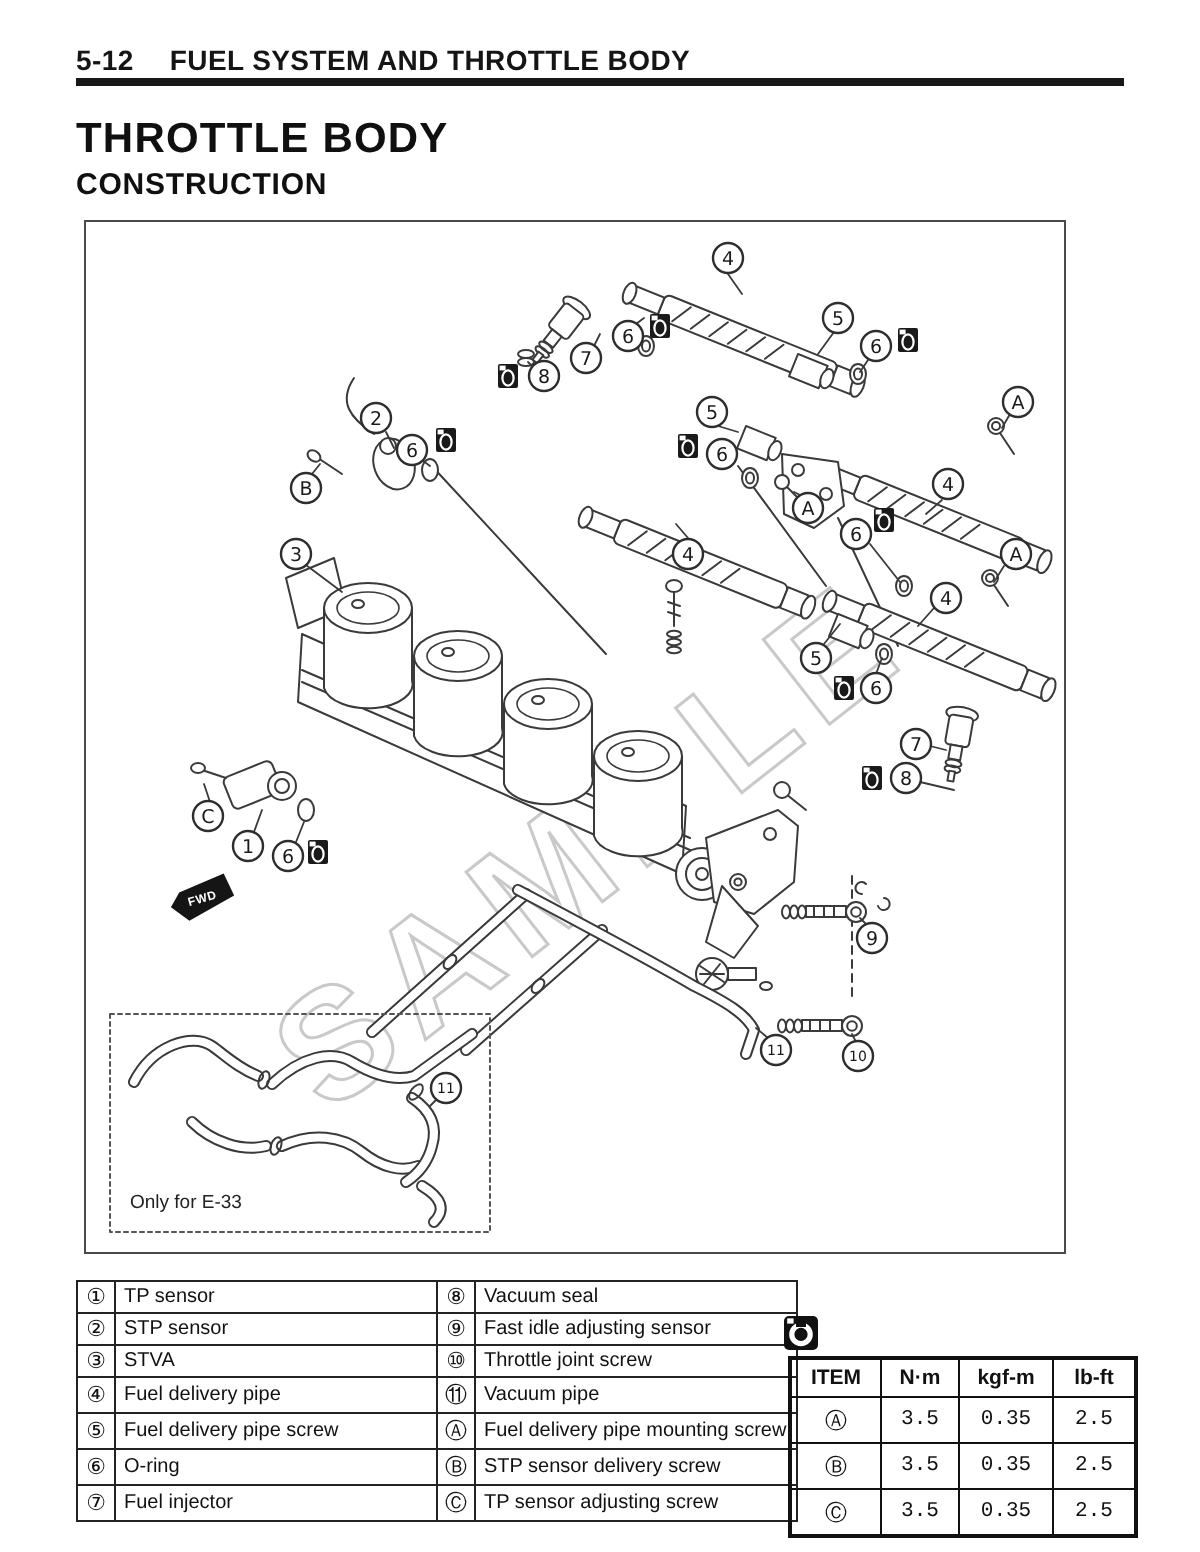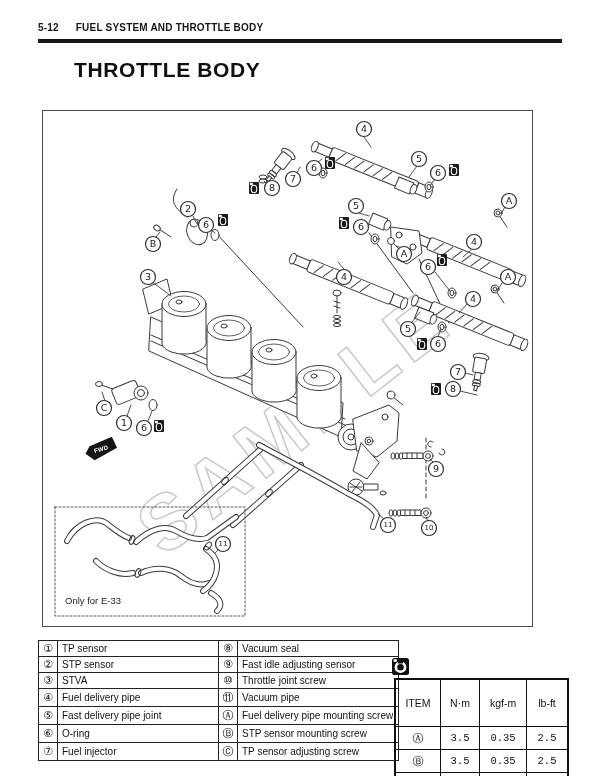--- a/index.html
+++ b/index.html
@@ -1,22 +1,22 @@
 <!DOCTYPE html>
 <html><head>
 <meta charset="utf-8">
 <style>
   html,body{margin:0;padding:0;background:#e8e8e8;}
   .page{position:relative;width:600px;height:776px;background:#ffffff;overflow:hidden;
         font-family:"Liberation Sans",sans-serif;color:#111;}
   
-  .hdr{position:absolute;left:38px;top:22px;font-size:10px;font-weight:700;letter-spacing:.2px;color:#151515;}
+  .hdr{position:absolute;left:38px;top:22px;font-size:14px;font-weight:700;letter-spacing:.2px;color:#151515;}
   .hdr .sec{margin-left:14px;}
   .hdr-rule{position:absolute;left:38px;top:39px;width:524px;height:4px;background:#181818;}
-  .ttl{position:absolute;left:38px;top:58px;font-size:21px;font-weight:700;letter-spacing:.6px;color:#101010;margin-left:36px;}
+  .ttl{position:absolute;left:38px;top:58px;font-size:21px;font-weight:700;letter-spacing:.6px;color:#101010;}
   .sub{position:absolute;left:38px;top:84px;font-size:15px;font-weight:700;letter-spacing:.4px;color:#101010;}
   
   svg.diagram{position:absolute;left:42px;top:110px;width:489px;height:515px;border:1.5px solid #4a4a4a;background:#fff;}
   
   .wm{font-family:"Liberation Sans",sans-serif;font-weight:700;font-size:78px;letter-spacing:8px;
       fill:none;stroke:#c9c9c9;stroke-width:1.5px;}
   .inset-label{font:400 9.5px "Liberation Sans",sans-serif;fill:#222;}
   .fwd{font:700 6px "Liberation Sans",sans-serif;fill:#fff;letter-spacing:.3px;}
   .co{fill:#fff;stroke:#2e2e2e;stroke-width:1.2px;}
   .cot{font:400 9.5px "DejaVu Sans",sans-serif;text-anchor:middle;fill:#1a1a1a;}
@@ -24,38 +24,39 @@
   
   table.parts{position:absolute;left:38px;top:640px;width:350px;border-collapse:collapse;
               font-size:10px;color:#111;table-layout:fixed;}
   table.parts td{border:1px solid #222;padding:1px 4px;height:13px;overflow:hidden;white-space:nowrap;}
   table.parts td.b{width:18px;text-align:center;font-size:11px;padding:1px 0;font-family:"DejaVu Sans",sans-serif;}
   table.parts td.l{width:152px;}
   
   .torque-icon{position:absolute;left:392px;top:658px;width:17px;height:17px;}
   table.torque{position:absolute;left:394px;top:678px;border-collapse:collapse;text-align:center;
                font-size:10.5px;color:#111;border:2px solid #111;}
-  table.torque th{border:1.5px solid #111;padding:17px 0;font-weight:400;}
+  table.torque th{border:1.5px solid #111;padding:3px 0;font-weight:700;}
   table.torque td{border:1px solid #111;padding:3.5px 0;font-weight:400;font-family:Liberation Mono, monospace;}
   table.torque .c0{width:44px;} table.torque .c1{width:38px;}
   table.torque .c2{width:46px;} table.torque .c3{width:40px;}
   table.torque td.badge{font-family:"DejaVu Sans",sans-serif;font-size:11px;}
 </style>
 </head>
 <body>
 
 <div class="page">
 
   <div class="hdr">
     <span>5-12</span>
     <span class="sec">FUEL SYSTEM AND THROTTLE BODY</span>
   </div>
   <div class="hdr-rule"></div>
 
   <div class="ttl">THROTTLE BODY</div>
+  <div class="sub">CONSTRUCTION</div>
 
   <svg class="diagram" viewBox="42 110 489 515">
 
     <text class="wm" transform="translate(163,557) rotate(-38)">SAMPLE</text>
 
     <g stroke="#3a3a3a" fill="none" stroke-width="1" stroke-linecap="round" stroke-linejoin="round">
 
       <line x1="214" y1="231" x2="302" y2="326"></line>
       <line x1="368" y1="232" x2="412" y2="292"></line>
       <line x1="418" y1="258" x2="448" y2="322"></line>
@@ -536,29 +537,29 @@
         <td class="l">Throttle joint screw</td>
       </tr>
       <tr>
         <td class="b">④</td>
         <td class="l">Fuel delivery pipe</td>
         <td class="b">⑪</td>
         <td class="l">Vacuum pipe</td>
       </tr>
       <tr>
         <td class="b">⑤</td>
-        <td class="l">Fast delivery pipe joint</td>
+        <td class="l">Fuel delivery pipe screw</td>
         <td class="b">Ⓐ</td>
         <td class="l">Fuel delivery pipe mounting screw</td>
       </tr>
       <tr>
         <td class="b">⑥</td>
         <td class="l">O-ring</td>
         <td class="b">Ⓑ</td>
-        <td class="l">STP sensor mounting screw</td>
+        <td class="l">STP sensor delivery screw</td>
       </tr>
       <tr>
         <td class="b">⑦</td>
         <td class="l">Fuel injector</td>
         <td class="b">Ⓒ</td>
         <td class="l">TP sensor adjusting screw</td>
       </tr>
     </tbody>
   </table>
 

